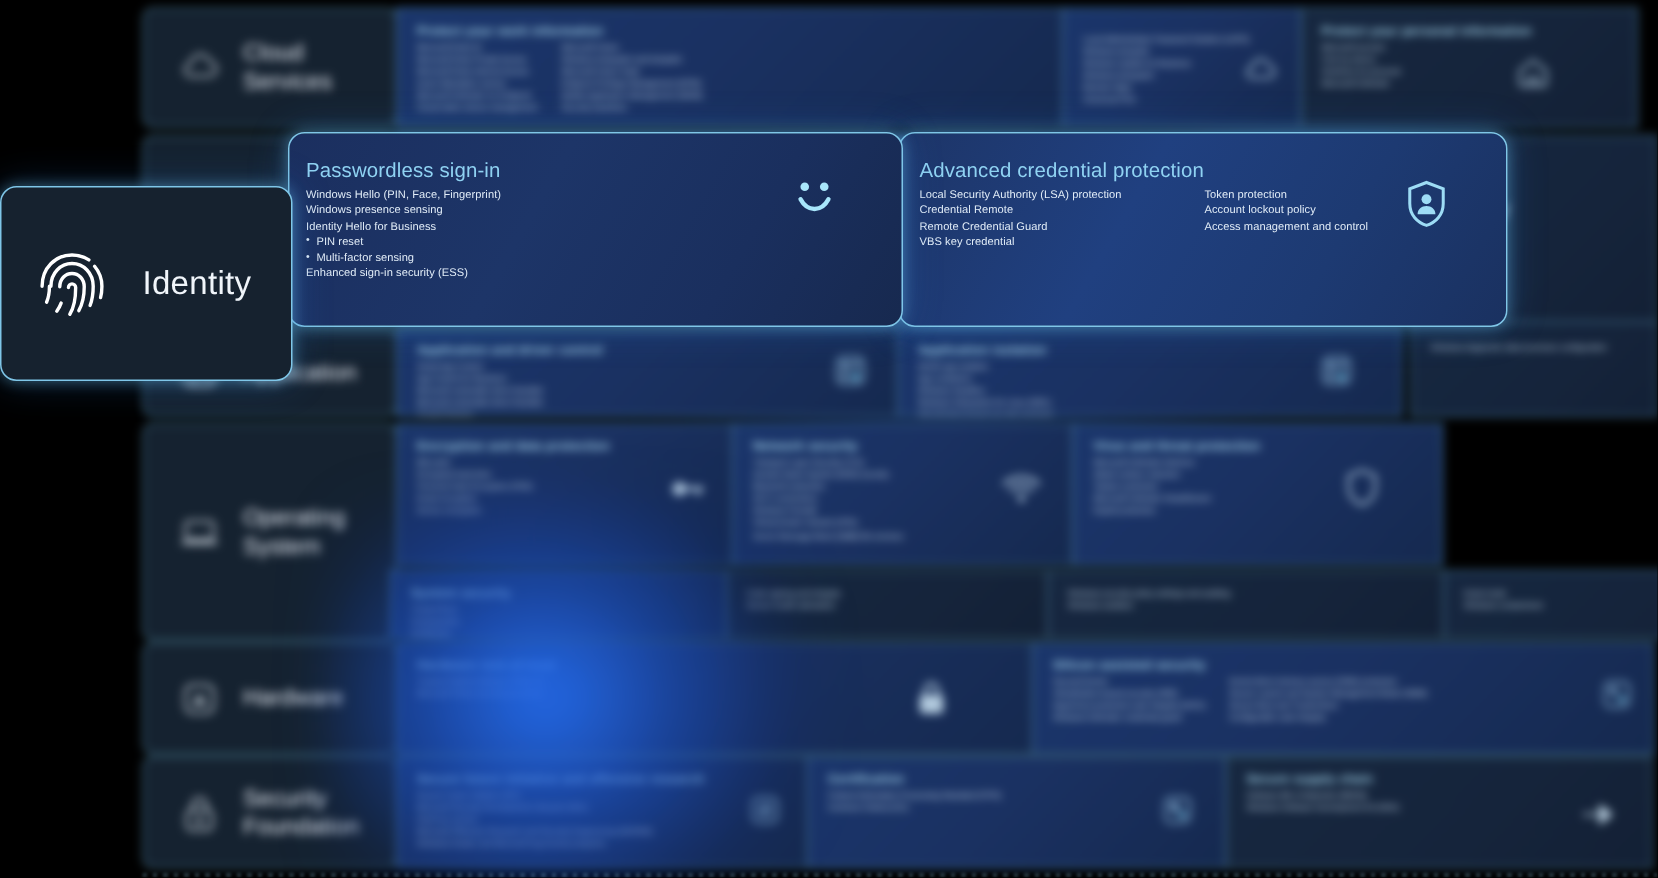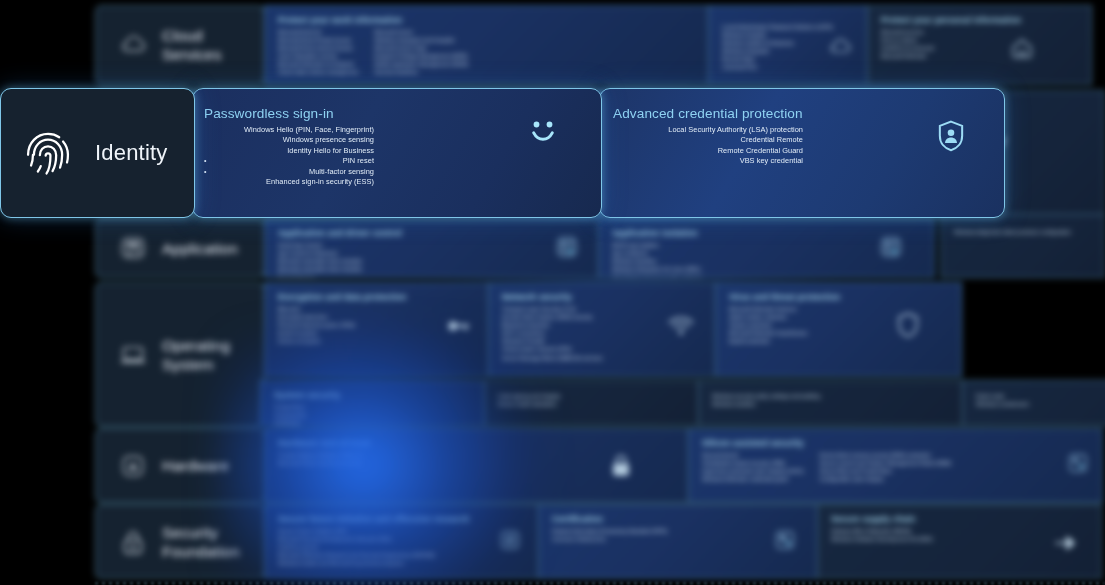--- a/index.html
+++ b/index.html
@@ -75,36 +75,37 @@
   .id-cell{
     position:relative;
     border:1px solid #7fc6e8;
     box-shadow:0 0 10px rgba(110,195,235,.45), 0 0 26px rgba(40,110,200,.30);
   }
   #id-label{
     width:195px;height:130px;border-radius:11px;
     background:#16222f;
     display:flex;align-items:center;gap:18px;padding-left:18px;
     z-index:3;
+    margin-top:36px;
   }
   #id-pane-1{
     width:410px;height:130px;margin-left:-3px;border-radius:11px;
     background:linear-gradient(120deg,#1b2f5f 0%,#1d3568 40%,#1a2f5e 72%,#17294f 100%);
     padding:17px 0 0 11px;z-index:2;
   }
   #id-pane-2{
     flex:1;height:130px;margin-left:-3px;border-radius:11px;
     background:linear-gradient(120deg,#1d3568 0%,#204080 38%,#1d3a72 70%,#1a3160 100%);
     padding:17px 0 0 13px;z-index:1;
   }
   .id-title{
     font-size:13.6px;font-weight:400;color:#8fd2f2;letter-spacing:.1px;
     margin-bottom:4px;white-space:nowrap;
   }
-  .id-cols{display:flex;text-align:right;}
+  .id-cols{display:flex;}
   .id-col{display:flex;flex-direction:column;}
   .id-li{
     font-size:7.4px;line-height:10.4px;color:#e2edf8;white-space:nowrap;
     letter-spacing:.05px;
   }
   .id-li.bullet{padding-left:7px;position:relative;}
   .id-li.bullet::before{
     content:"\2022";position:absolute;left:0;top:0;color:#e2edf8;font-size:7px;
   }
   .id-label-text{font-size:22px;color:#f0f5fa;font-weight:300;letter-spacing:.2px;}
@@ -459,20 +460,25 @@
 
     <div class="id-cell" id="id-pane-2">
       <div class="id-title">Advanced credential protection</div>
       <div class="id-cols">
         <div class="id-col" style="width:190px;">
           <div class="id-li">Local Security Authority (LSA) protection</div>
           <div class="id-li">Credential Remote</div>
           <div class="id-li">Remote Credential Guard</div>
           <div class="id-li">VBS key credential</div>
         </div>
+        <div class="id-col">
+          <div class="id-li">Token protection</div>
+          <div class="id-li">Account lockout policy</div>
+          <div class="id-li">Access management and control</div>
+        </div>
       </div>
       <svg class="shield-person" width="30" height="34" viewBox="0 0 28 32">
         <path d="M14 2.5l10.5 4v9.2c0 7.3-4.8 12-10.5 13.7C8.3 27.7 3.5 23 3.5 15.7V6.5z" fill="none" stroke="#9ddcf5" stroke-width="1.9"></path>
         <circle cx="14" cy="13" r="3.1" fill="#9ddcf5"></circle>
         <path d="M8.4 22.5c0-3.2 2.5-5.2 5.6-5.2s5.6 2 5.6 5.2z" fill="#9ddcf5"></path>
       </svg>
     </div>
 
   </div>
 

